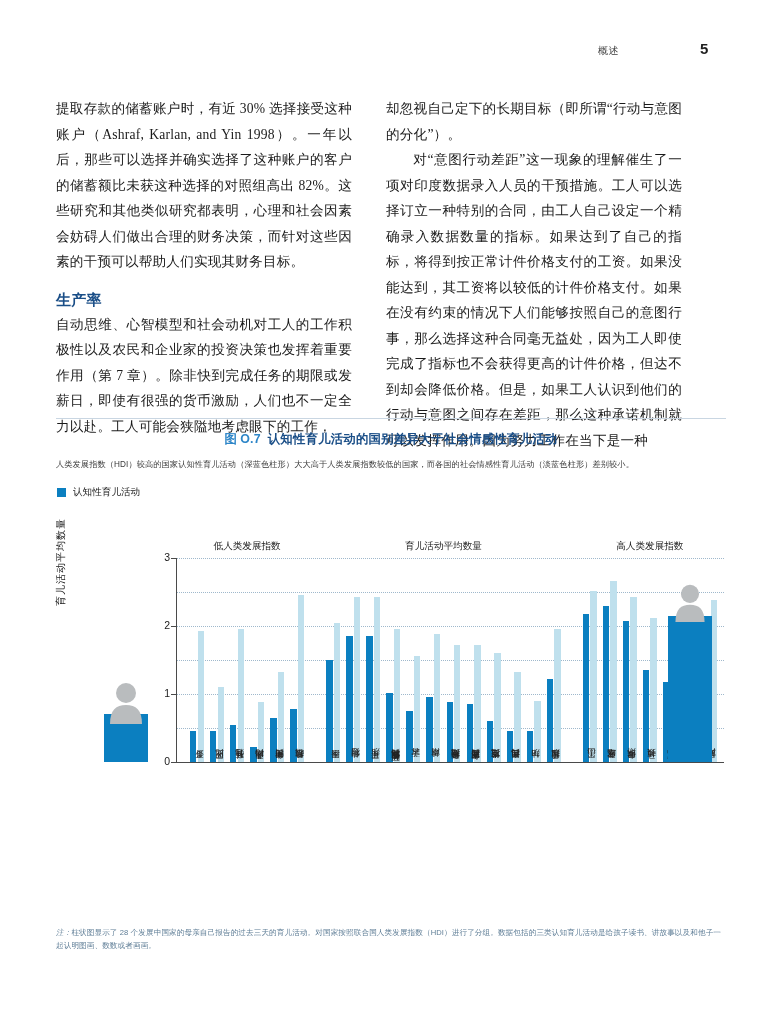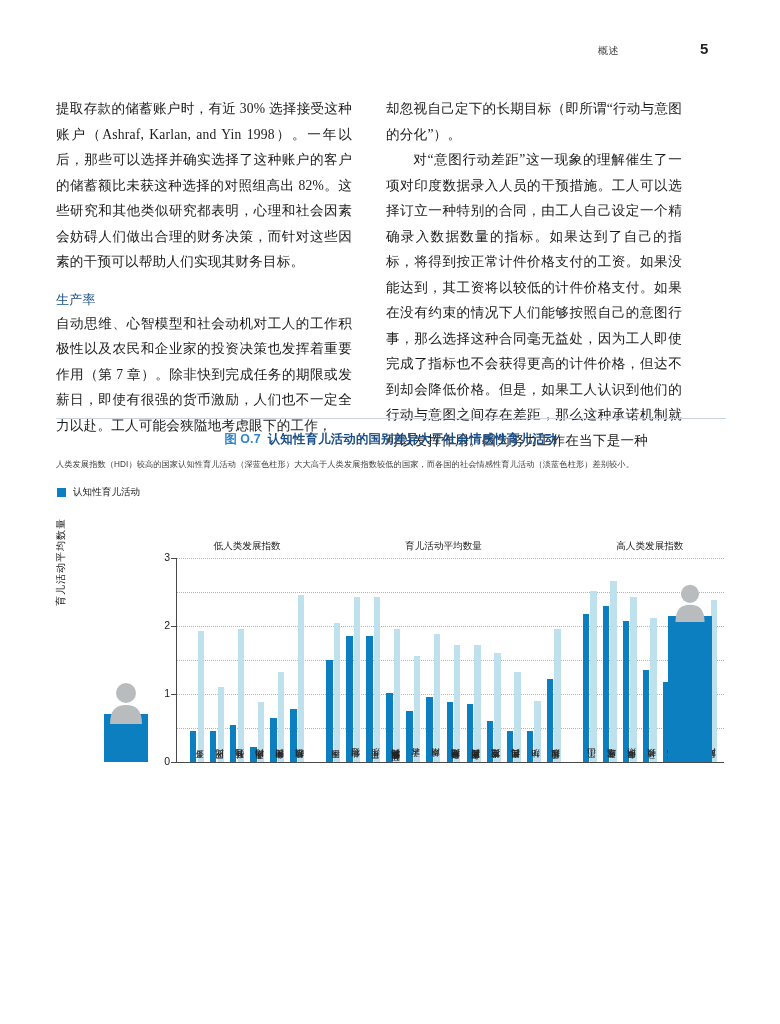--- a/index.html
+++ b/index.html
@@ -54,22 +54,22 @@
     font-size: 13.6px;
     line-height: 25.5px;
     color: #1a1a1a;
     text-align: justify;
     text-justify: inter-ideograph;
     letter-spacing: 0.2px;
   }
   .col p.indent { text-indent: 2em; }
   .subhead {
     font-family: "Liberation Sans", sans-serif;
-    font-size: 13px;
-    font-weight: normal;
+    font-size: 15px;
+    font-weight: bold;
     color: #1a4e87;
     margin: 16px 0 2px 0;
     letter-spacing: 0.3px;
   }
 
   
   .figure {
     position: absolute;
     left: 56px; top: 418px;
     width: 670px;
@@ -417,15 +417,18 @@
           <svg class="ped-person" width="36" height="40" viewBox="0 0 36 44" style="left:4px; top:0px;">
             <circle cx="18" cy="13" r="10" fill="#b9bcbe"></circle>
             <path d="M2 44 C2 30 8 25 18 25 C28 25 34 30 34 44 Z" fill="#b9bcbe"></path>
           </svg>
         </div>
       </div>
     </div>
   </div>
 
   <div class="fignotes">
+    <div class="note">
+      <span class="note-lead">注：</span><span>柱状图显示了 28 个发展中国家的母亲自己报告的过去三天的育儿活动。对国家按照联合国人类发展指数（HDI）进行了分组。数据包括的三类认知育儿活动是给孩子读书、讲故事以及和他子一起认明图画、数数或者画画。</span>
+    </div>
   </div>
 
 </div>
 
 </body></html>

